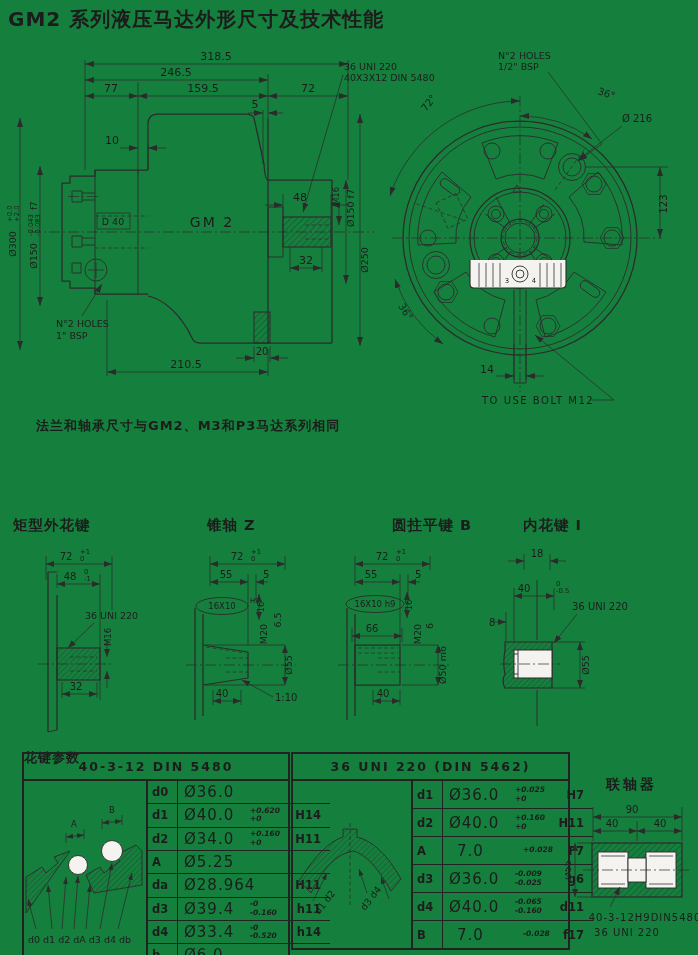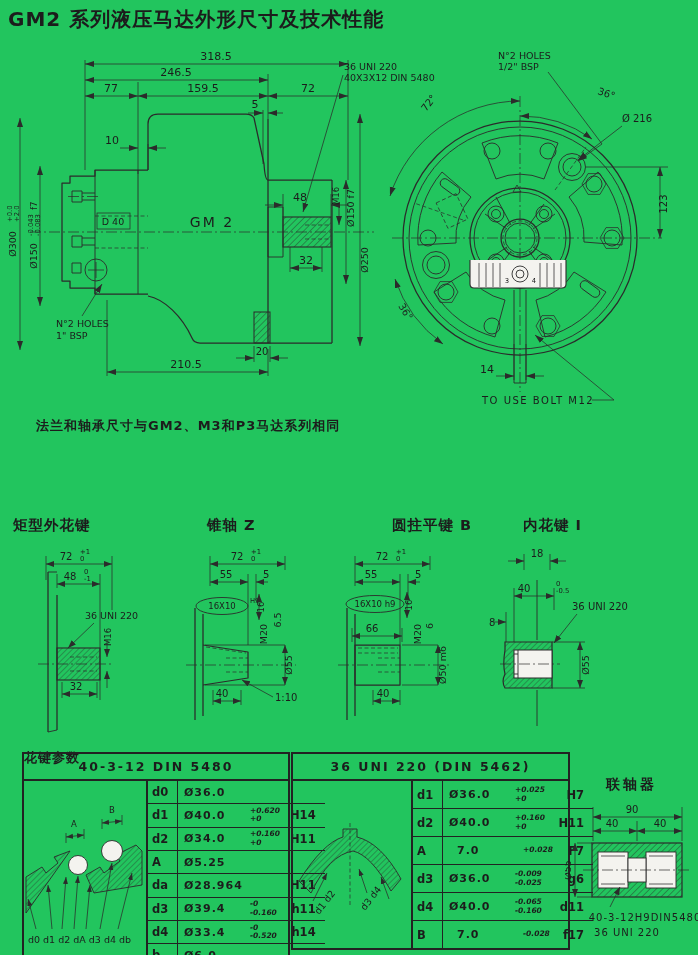--- a/index.html
+++ b/index.html
@@ -1,16 +1,16 @@
 <!DOCTYPE html>
 <html><head>
 <meta charset="utf-8">
 <style>
   html,body { margin:0; padding:0; background:#cfcdc8; }
-  .page { position:relative; width:698px; height:955px; background:#22c55e;
+  .page { position:relative; width:698px; height:955px; background:#15803d;
           font-family:"DejaVu Sans", sans-serif; color:#1c1c1c; overflow:hidden; }
   .abs { position:absolute; }
   .h1 { font-size:20px; font-weight:bold; letter-spacing:1px; }
   .h2 { font-size:21px; font-weight:bold; letter-spacing:4px; }
   .note { font-size:13px; font-weight:bold; letter-spacing:1px; }
   .shaft-title { font-size:14.5px; font-weight:bold; letter-spacing:1px; white-space:nowrap; }
   .lbl { font-size:13px; font-weight:bold; letter-spacing:1px; }
 
   svg text { font-family:"DejaVu Sans", sans-serif; fill:#1c1c1c; font-size:11px; }
   svg .t14 { font-size:14px; letter-spacing:2px; }
@@ -28,21 +28,21 @@
   .tbl { position:absolute; border:2px solid #222; box-sizing:border-box; }
   .tbl-title { height:25px; line-height:25px; text-align:center; font-weight:bold;
                font-size:12.5px; letter-spacing:2px; border-bottom:2px solid #222; }
   .tbl-body { display:flex; height:calc(100% - 27px); }
   .tbl-sketch { position:relative; border-right:2px solid #222; }
   .tbl-rows { flex:1; display:flex; flex-direction:column; }
   .trow { flex:1; display:flex; align-items:center; border-bottom:1.4px solid #222; overflow:hidden; }
   .trow:last-child { border-bottom:none; }
   .tk { width:25px; align-self:stretch; display:flex; align-items:center; padding-left:4px;
         border-right:1.4px solid #222; font-weight:bold; font-size:11.5px; }
-  .tv { font-size:11px; font-weight:bold; letter-spacing:1px; padding-left:6px; min-width:66px; white-space:nowrap; }
+  .tv { font-size:15px; font-weight:normal; letter-spacing:1px; padding-left:6px; min-width:66px; white-space:nowrap; }
   .ttol { display:flex; flex-direction:column; justify-content:flex-start; font-size:7.5px;
           font-weight:bold; line-height:1.15; width:40px; white-space:nowrap; }
   .tfit { font-size:11.5px; font-weight:bold; margin-left:auto; padding-right:9px; }
 </style>
 </head>
 <body>
 
 <div class="page">
 
   <div class="abs h1" style="left:8px; top:6px;">GM2 系列液压马达外形尺寸及技术性能</div>

